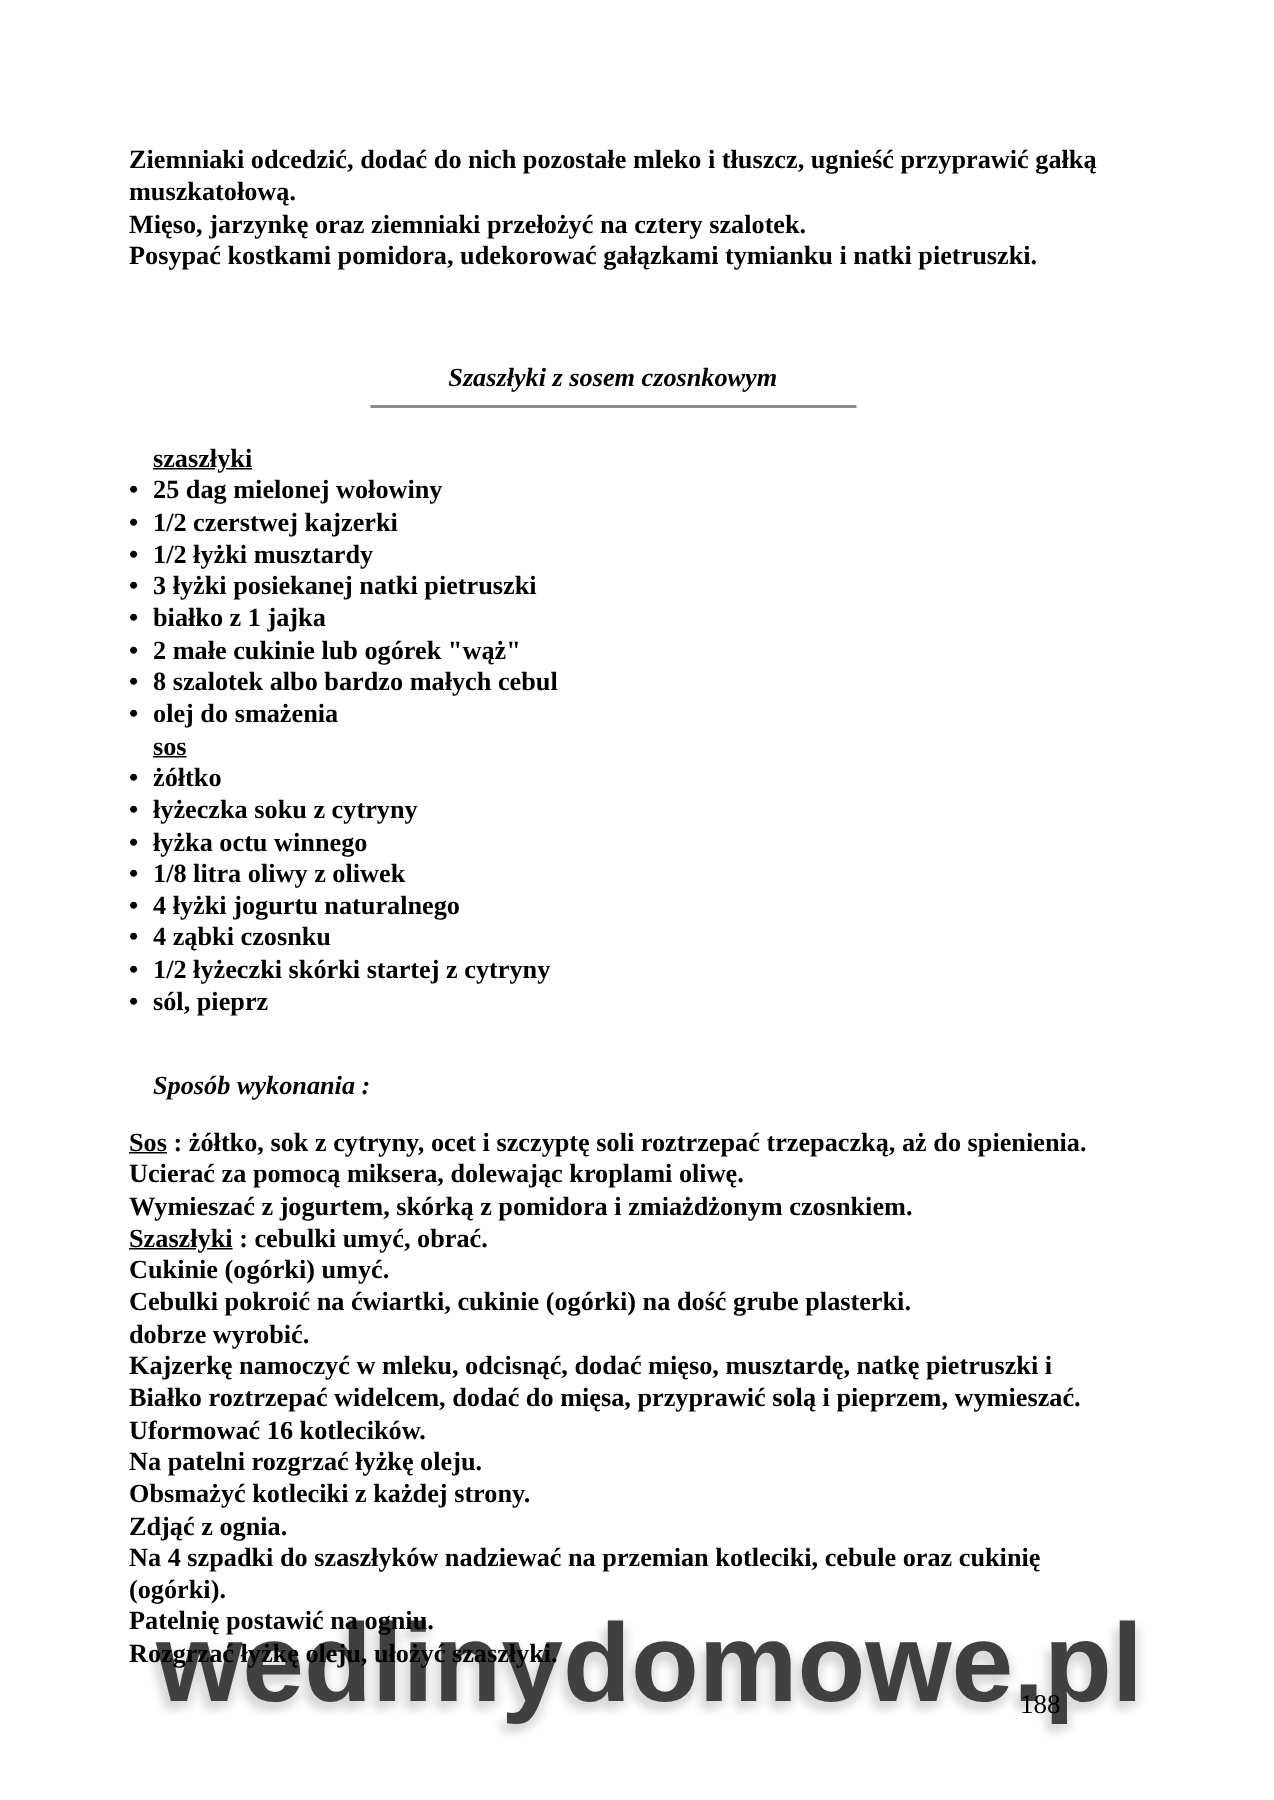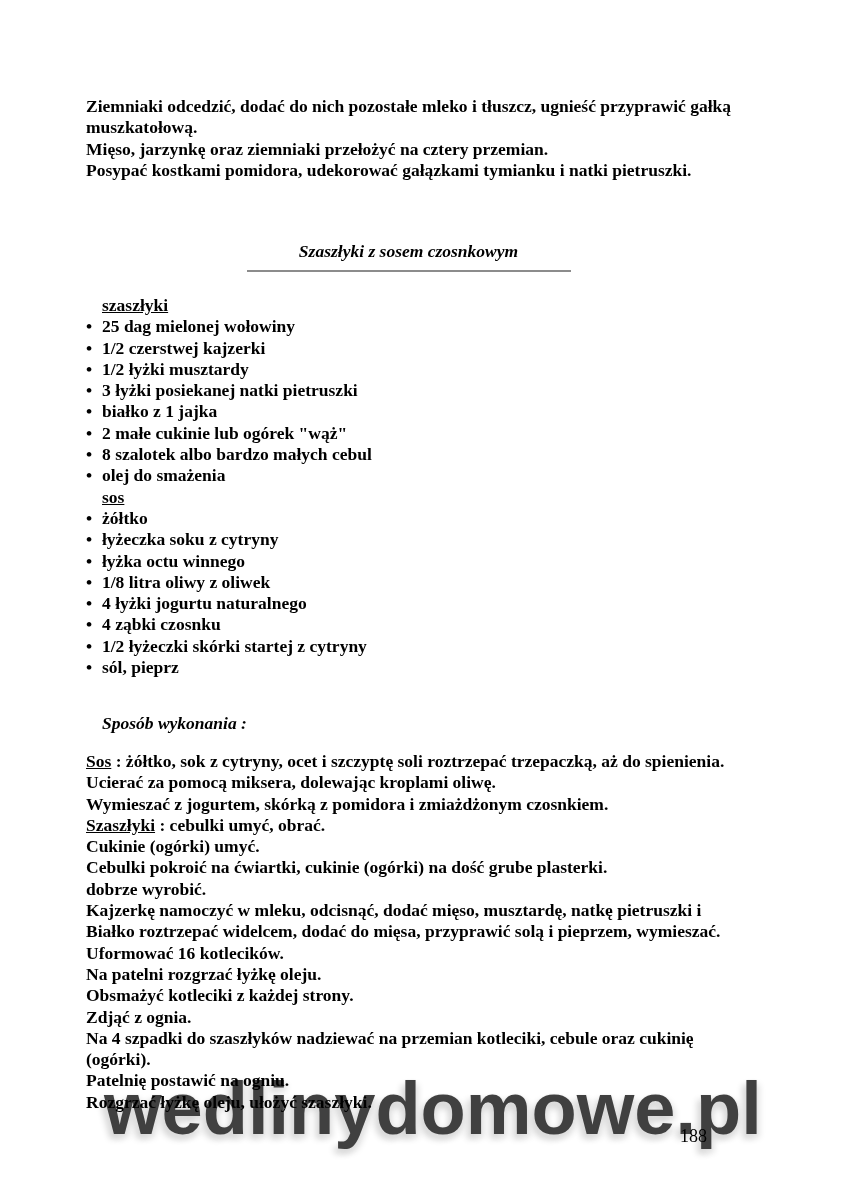--- a/index.html
+++ b/index.html
@@ -56,21 +56,21 @@
 <div class="page">
 
   <div class="watermark abs">wedlinydomowe.pl</div>
 
   <div class="intro abs">
 
       <div class="line">Ziemniaki odcedzić, dodać do nich pozostałe mleko i tłuszcz, ugnieść przyprawić gałką</div>
 
       <div class="line">muszkatołową.</div>
 
-      <div class="line">Mięso, jarzynkę oraz ziemniaki przełożyć na cztery przemian.</div>
+      <div class="line">Mięso, jarzynkę oraz ziemniaki przełożyć na cztery szalotek.</div>
 
       <div class="line">Posypać kostkami pomidora, udekorować gałązkami tymianku i natki pietruszki.</div>
     </div>
 
   <div class="titleWrap abs">
     <div class="title">Szaszłyki z sosem czosnkowym</div>
     <div class="rule"></div>
   </div>
 
   <div class="ing abs">

